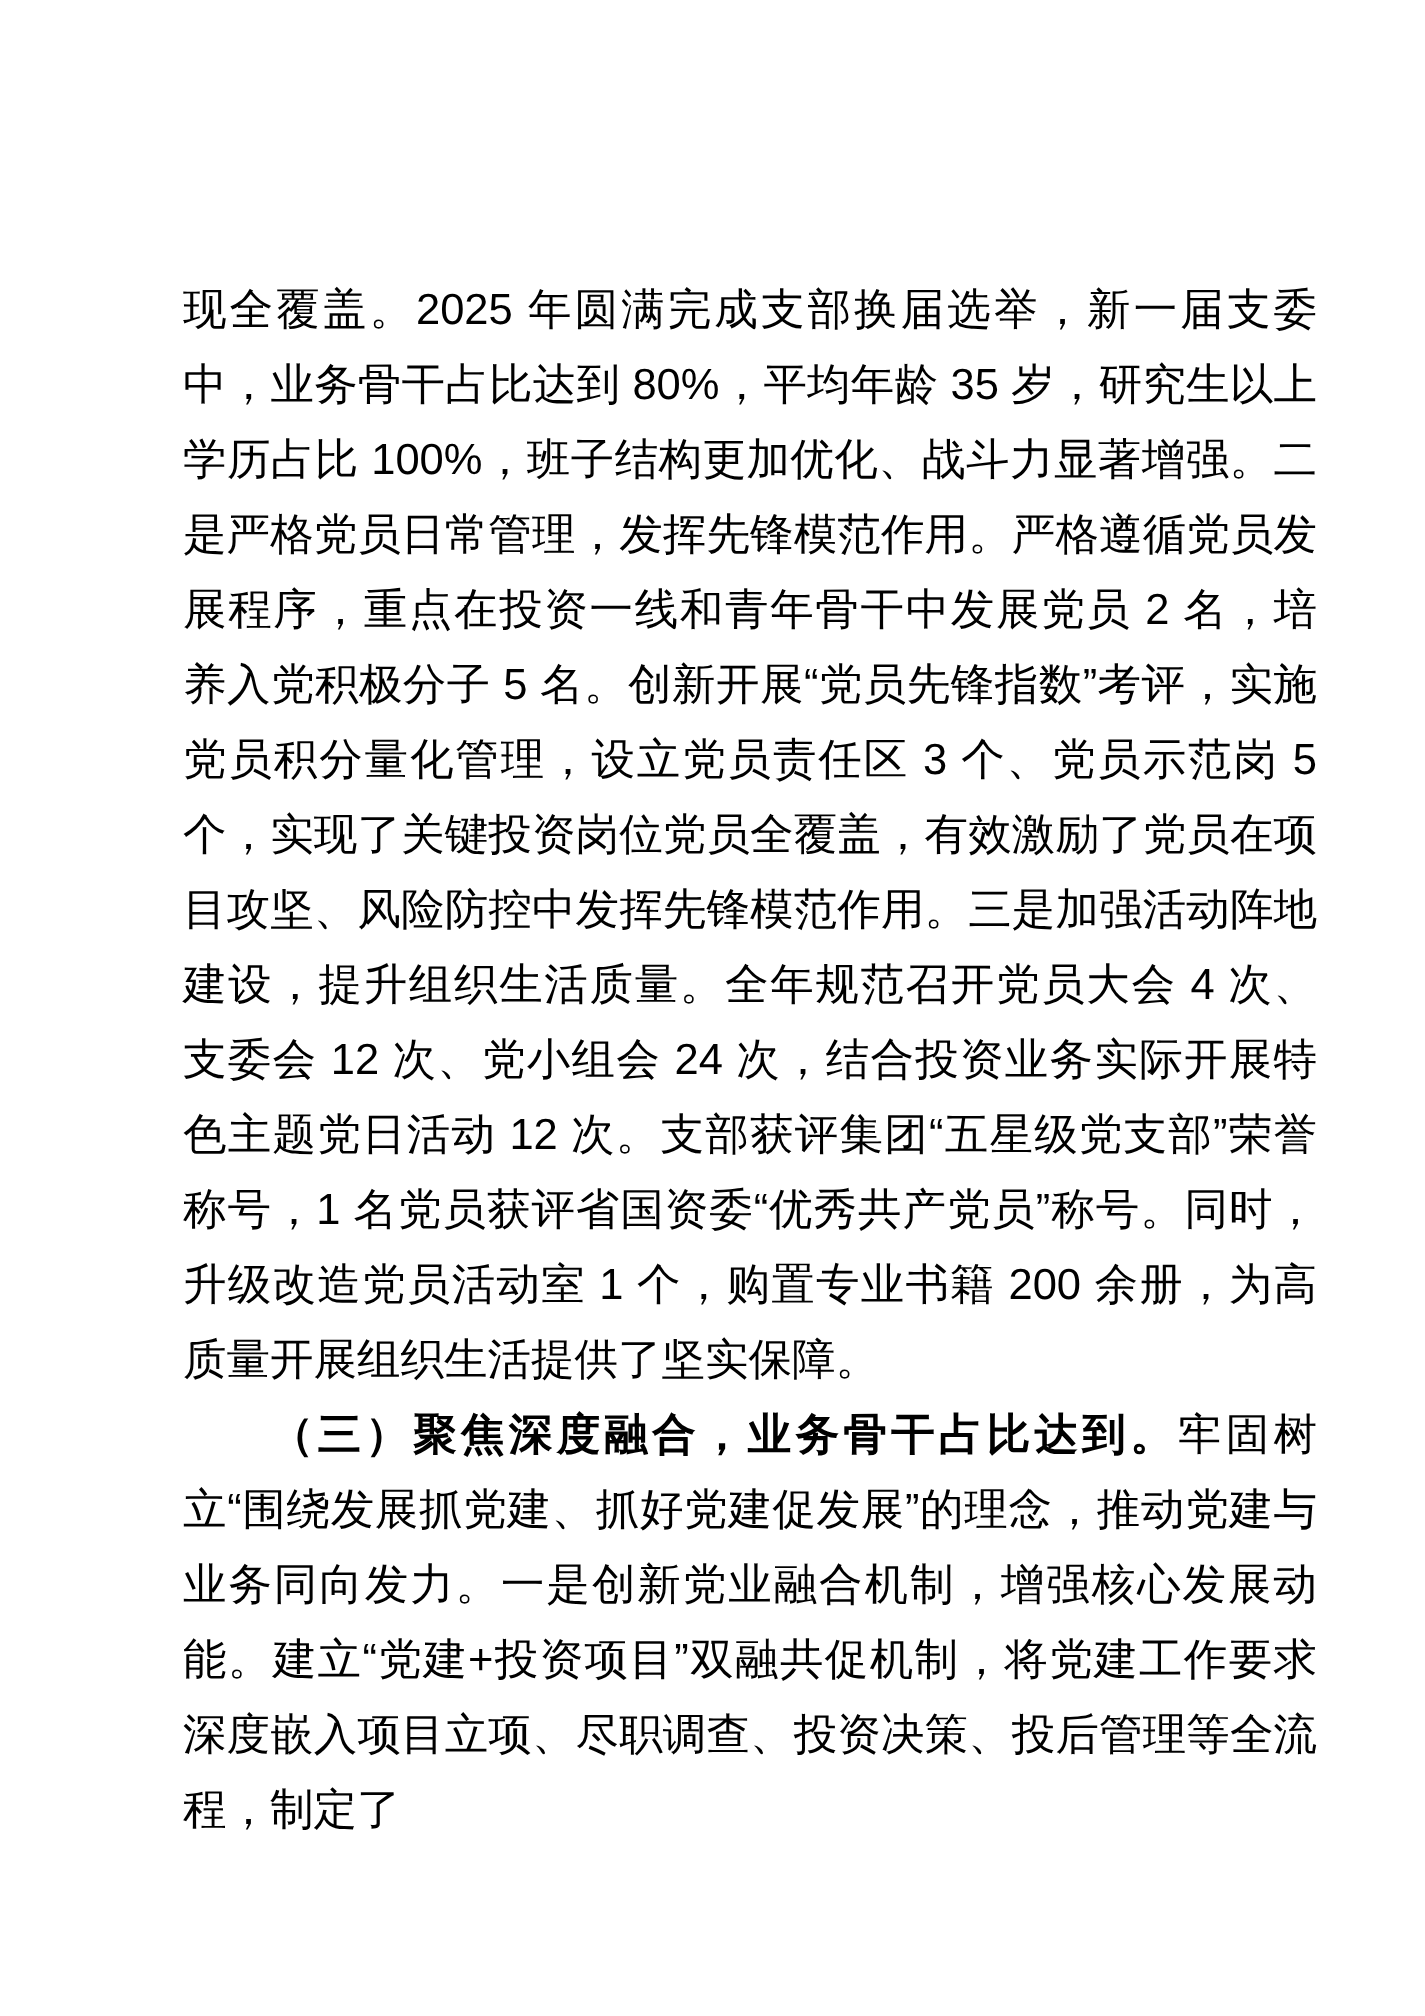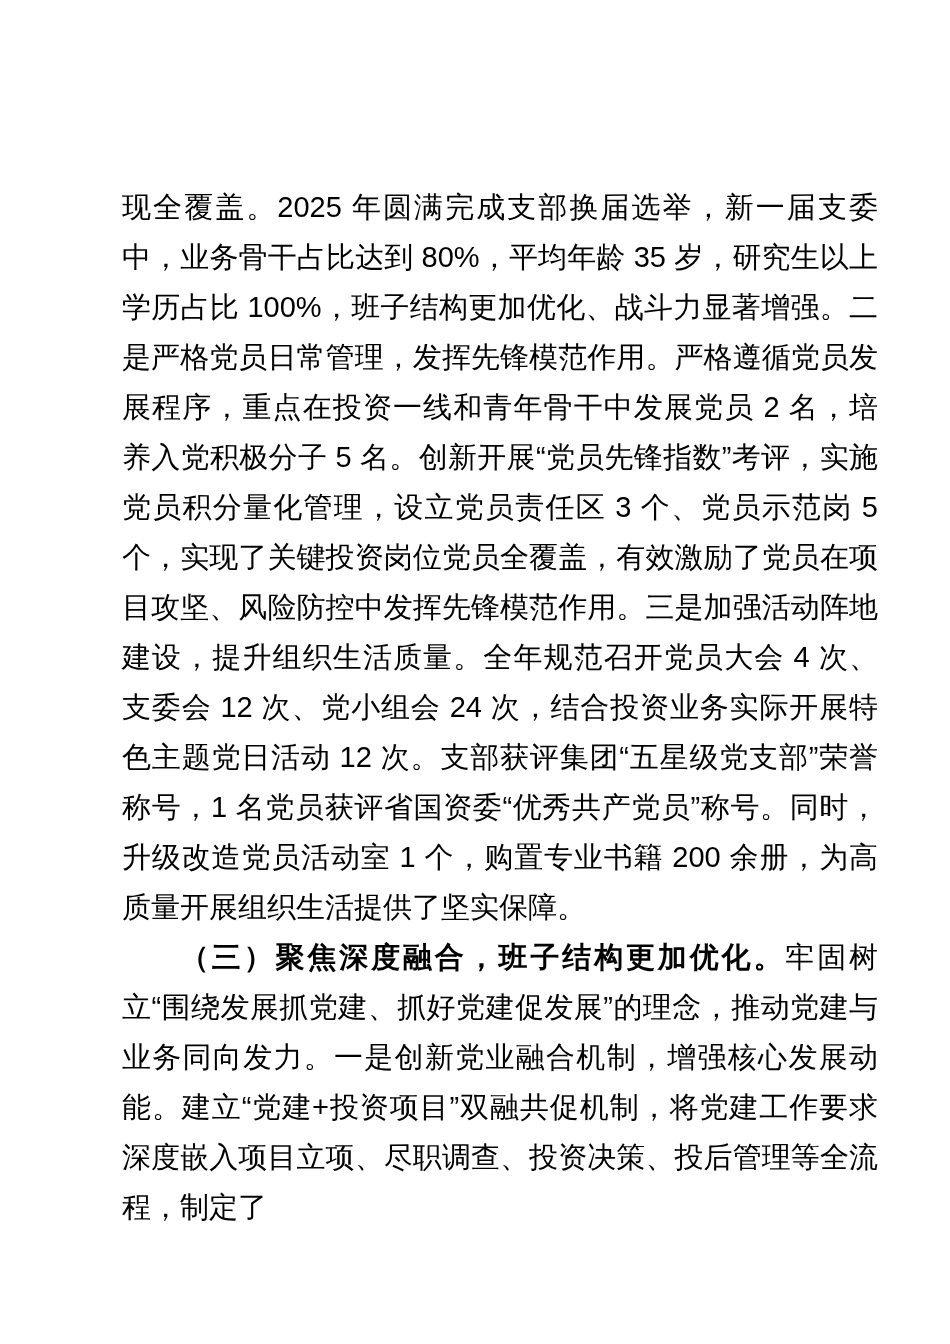--- a/index.html
+++ b/index.html
@@ -34,15 +34,15 @@
   }
   .run { font-weight: normal; }
   .run.bold { font-weight: bold; }
 </style>
 </head>
 <body>
 
 <div class="page">
   <div class="content" id="doc-content" style="color: rgb(0, 0, 0);">
       <p class="para"><span class="run">现全覆盖。2025 年圆满完成支部换届选举，新一届支委中，业务骨干占比达到 80%，平均年龄 35 岁，研究生以上学历占比 100%，班子结构更加优化、战斗力显著增强。二是严格党员日常管理，发挥先锋模范作用。严格遵循党员发展程序，重点在投资一线和青年骨干中发展党员 2 名，培养入党积极分子 5 名。创新开展“党员先锋指数”考评，实施党员积分量化管理，设立党员责任区 3 个、党员示范岗 5 个，实现了关键投资岗位党员全覆盖，有效激励了党员在项目攻坚、风险防控中发挥先锋模范作用。三是加强活动阵地建设，提升组织生活质量。全年规范召开党员大会 4 次、支委会 12 次、党小组会 24 次，结合投资业务实际开展特色主题党日活动 12 次。支部获评集团“五星级党支部”荣誉称号，1 名党员获评省国资委“优秀共产党员”称号。同时，升级改造党员活动室 1 个，购置专业书籍 200 余册，为高质量开展组织生活提供了坚实保障。</span></p>
-      <p class="para indent"><span class="run bold">（三）聚焦深度融合，班子结构更加优化。</span><span class="run">牢固树立“围绕发展抓党建、抓好党建促发展”的理念，推动党建与业务同向发力。一是创新党业融合机制，增强核心发展动能。建立“党建+投资项目”双融共促机制，将党建工作要求深度嵌入项目立项、尽职调查、投资决策、投后管理等全流程，制定了</span></p>
+      <p class="para indent"><span class="run bold">（三）聚焦深度融合，业务骨干占比达到。</span><span class="run">牢固树立“围绕发展抓党建、抓好党建促发展”的理念，推动党建与业务同向发力。一是创新党业融合机制，增强核心发展动能。建立“党建+投资项目”双融共促机制，将党建工作要求深度嵌入项目立项、尽职调查、投资决策、投后管理等全流程，制定了</span></p>
     </div>
 </div>
 
 </body></html>

